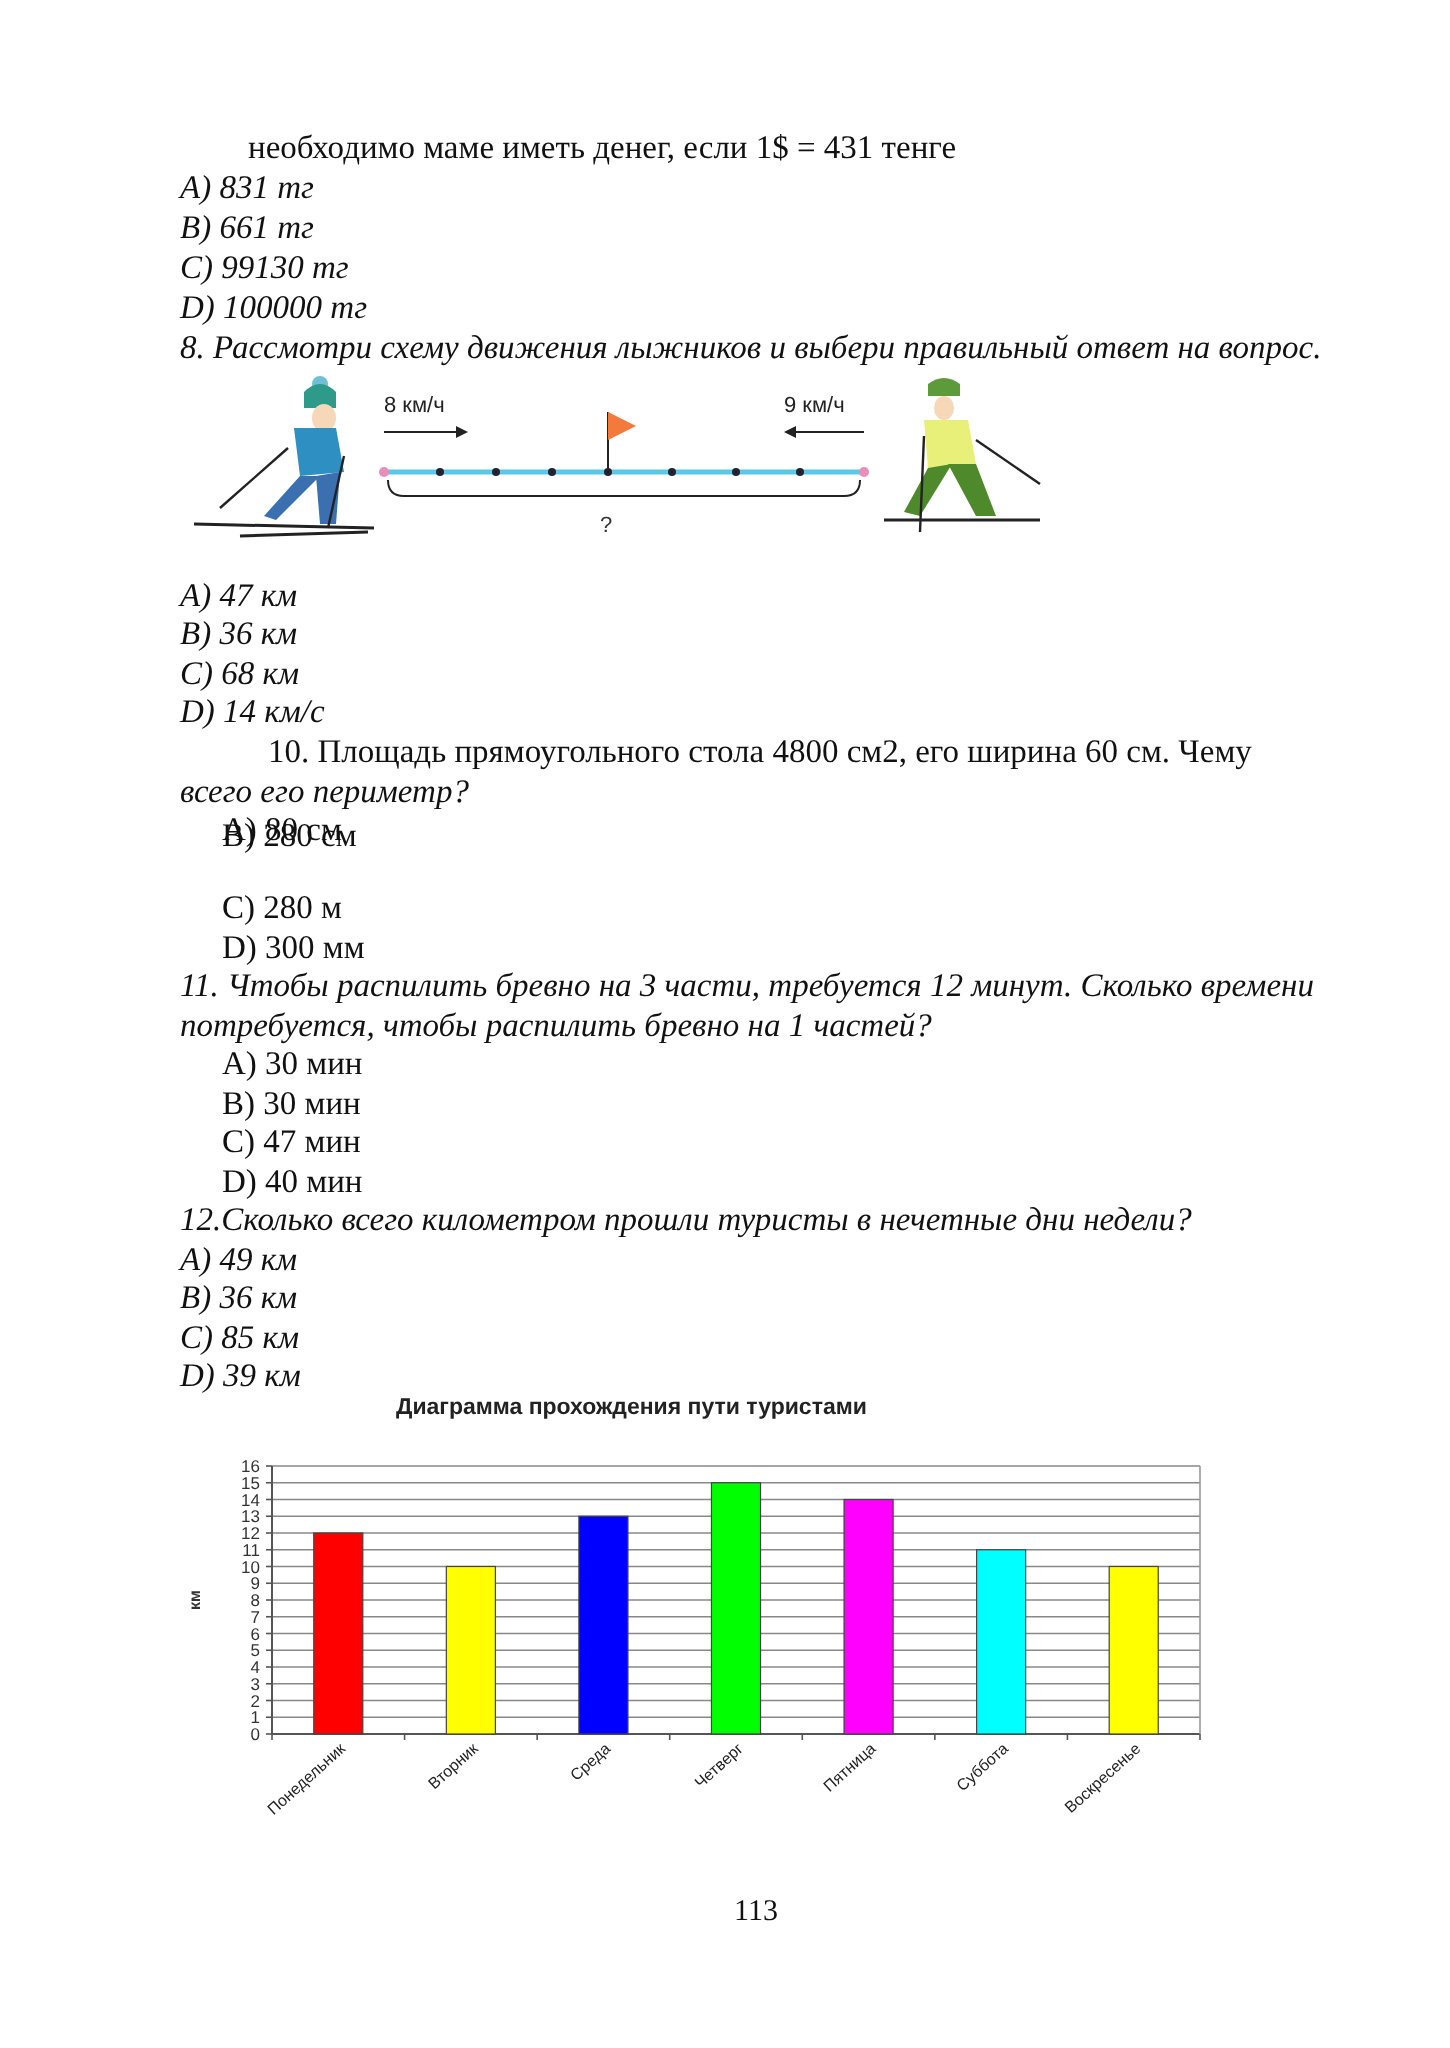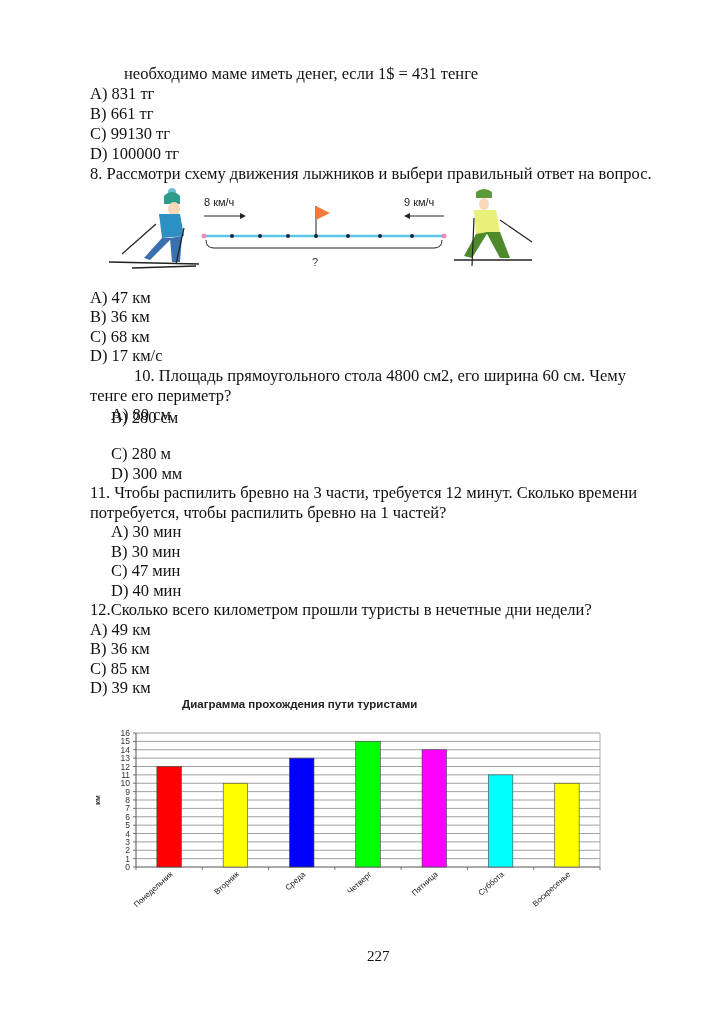--- a/index.html
+++ b/index.html
@@ -1,29 +1,29 @@
 <!DOCTYPE html>
 <html><head>
 <meta charset="utf-8">
 <style>
   html, body { margin: 0; padding: 0; background: #ffffff; }
   body { width: 725px; height: 1024px; position: relative; overflow: hidden;
          font-family: "Liberation Serif", "DejaVu Serif", serif; color: #111; }
   .line { position: absolute; font-size: 16.5px; line-height: 19px; white-space: nowrap; }
-  .ind0 { left: 90px; }
+  .ind0 { left: 90px; font-style: italic; }
   .ind1 { left: 111px; text-align: right; }
   .ind2 { left: 124px; }
   .ind3 { left: 134px; }
 
   
-  .ski-figure { position: absolute; left: 104px; top: 184px; width: 430px; height: 100px; }
+  .ski-figure { position: absolute; left: 92px; top: 184px; width: 430px; height: 100px; }
 
   
   .chart { position: absolute; left: 86px; top: 696px; width: 540px; height: 240px; }
-  .chart-title { position: absolute; left: 96px; top: 2px; font-family: "Liberation Sans", "DejaVu Sans", sans-serif;
+  .chart-title { position: absolute; left: 112px; top: 2px; font-family: "Liberation Sans", "DejaVu Sans", sans-serif;
                  font-weight: bold; font-size: 11.5px; color: #222; white-space: nowrap; text-align: center; }
   .page-number { position: absolute; left: 367px; top: 948px; font-size: 15px; }
 </style>
 </head>
 <body>
 
 <div class="line ind2" style="top:64px">необходимо маме иметь денег, если 1$ = 431 тенге</div>
 <div class="line ind0" style="top:84px">A) 831 тг</div>
 <div class="line ind0" style="top:104px">B) 661 тг</div>
 <div class="line ind0" style="top:124px">C) 99130 тг</div>
@@ -82,24 +82,24 @@
       <path d="M382 48 L396 48 L406 74 L396 74 Z" fill="#4e8a2c"></path>
       <line x1="370" y1="34" x2="368" y2="82" stroke="#222" stroke-width="1.2"></line>
       <line x1="396" y1="36" x2="428" y2="58" stroke="#222" stroke-width="1.2"></line>
     </g>
   </svg>
 </div>
 
 <div class="line ind0" style="top:288px">A) 47 км</div>
 <div class="line ind0" style="top:307px">B) 36 км</div>
 <div class="line ind0" style="top:327px">C) 68 км</div>
-<div class="line ind0" style="top:346px">D) 17 км/с</div>
+<div class="line ind0" style="top:346px">D) 14 км/с</div>
 
 <div class="line ind3" style="top:366px">10. Площадь прямоугольного стола 4800 см2, его ширина 60 см. Чему</div>
-<div class="line ind0" style="top:386px">тенге его периметр?</div>
+<div class="line ind0" style="top:386px">всего его периметр?</div>
 <div class="line ind1" style="top:405px">A) 80 см</div>
 <div class="line ind1" style="top:408px">B) 280 см</div>
 <div class="line ind1" style="top:444px">C) 280 м</div>
 <div class="line ind1" style="top:464px">D) 300 мм</div>
 
 <div class="line ind0" style="top:483px">11. Чтобы распилить бревно на 3 части, требуется 12 минут. Сколько времени</div>
 <div class="line ind0" style="top:503px">потребуется, чтобы распилить бревно на 1 частей?</div>
 <div class="line ind1" style="top:522px">A) 30 мин</div>
 <div class="line ind1" style="top:542px">B) 30 мин</div>
 <div class="line ind1" style="top:561px">C) 47 мин</div>
@@ -186,13 +186,13 @@
       <rect x="402.30857142857144" y="78.875" width="24.525714285714287" height="92.125" fill="#00ffff" stroke="#444" stroke-width="0.6"></rect>
       <line x1="381.42857142857144" y1="171" x2="381.42857142857144" y2="174" stroke="#555" stroke-width="0.8"></line>
       <text x="0" y="0" font-size="8" font-family="Liberation Sans, DejaVu Sans, sans-serif" fill="#222" text-anchor="end" transform="translate(418.5714285714286,179) rotate(-42)">Суббота</text>
       <rect x="468.5942857142858" y="87.25" width="24.525714285714287" height="83.75" fill="#ffff00" stroke="#444" stroke-width="0.6"></rect>
       <line x1="447.7142857142858" y1="171" x2="447.7142857142858" y2="174" stroke="#555" stroke-width="0.8"></line>
       <text x="0" y="0" font-size="8" font-family="Liberation Sans, DejaVu Sans, sans-serif" fill="#222" text-anchor="end" transform="translate(484.8571428571429,179) rotate(-42)">Воскресенье</text>
       <line x1="514" y1="171" x2="514" y2="174" stroke="#555" stroke-width="0.8"></line>
     </svg>
 </div>
 
-<div class="page-number">227</div>
+<div class="page-number">113</div>
 
 </body></html>

